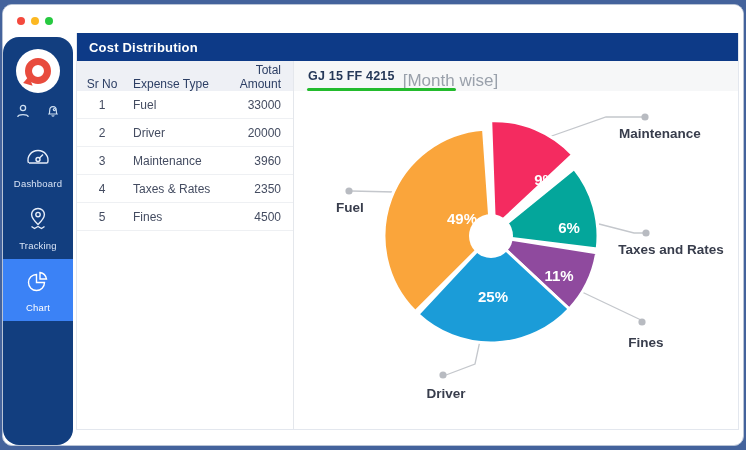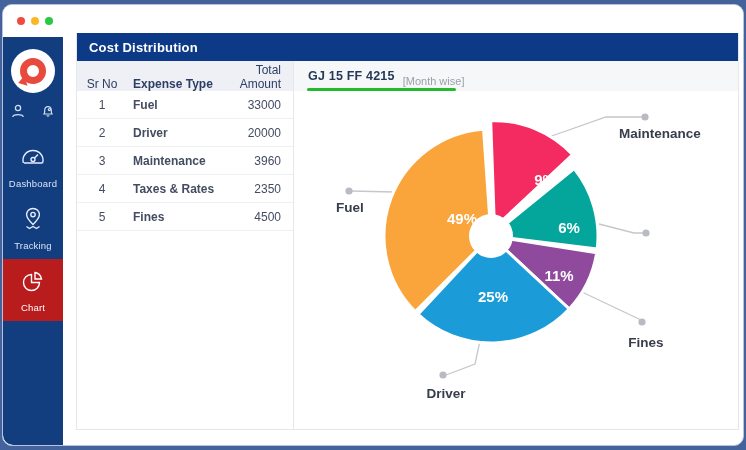--- a/index.html
+++ b/index.html
@@ -13,41 +13,41 @@
     position:absolute; left:2px; top:4px; width:742px; height:442px;
     background:#ffffff; border-radius:10px; overflow:hidden;
     border:1px solid #b9c4d6;
   }
   
   .titlebar { position:absolute; left:0; top:0; width:100%; height:32px; background:#ffffff; }
   .lights { position:absolute; left:14px; top:12px; display:flex; gap:6px; }
   .light { width:8px; height:8px; border-radius:50%; }
   
   .sidebar {
-    position:absolute; left:0; top:32px; width:60px; bottom:0;
+    position:absolute; left:0; top:32px; width:70px; bottom:0;
     background:#123e7f; border-bottom-left-radius:10px;
-    display:flex; flex-direction:column; align-items:center;
+    display:flex; flex-direction:column; align-items:center;border-radius:16px;
   }
   .logo-circle {
     margin-top:12px; width:44px; height:44px; background:#fff; border-radius:50%;
     display:flex; align-items:center; justify-content:center; position:relative;
   }
   .logo-ring { width:26px; height:26px; border:7px solid #e84b3d; border-radius:50%; position:relative; }
   .logo-tail {
     position:absolute; left:9px; bottom:6px; width:0; height:0;
     border-left:9px solid #e84b3d; border-top:5px solid transparent; border-bottom:4px solid transparent;
     transform:rotate(40deg);
   }
   .mini-icons { margin-top:10px; display:flex; gap:14px; align-items:center; }
   .nav { margin-top:14px; width:100%; display:flex; flex-direction:column; align-items:center; }
   .nav-item {
     width:100%; padding:9px 0 8px 0; display:flex; flex-direction:column; align-items:center; gap:4px;
     cursor:pointer;
   }
-  .nav-item.active { background:#b91c1c; }
+  .nav-item.active { background:#3b82f6; }
   .nav-label { font-size:9.5px; color:#d9e4f6; letter-spacing:0.2px; }
   .nav-item.active .nav-label { color:#ffffff; }
   
   .main {
     position:absolute; left:73px; top:28px; width:663px; height:397px;
     background:#ffffff; border:1px solid #e3e7ee; border-top:none;
   }
   .main-header {
     height:28px; background:#0d3a87; color:#fff; display:flex; align-items:center;
     padding-left:12px; font-size:13px; font-weight:bold; letter-spacing:0.2px;
@@ -55,31 +55,31 @@
   .content { position:absolute; left:0; top:28px; right:0; bottom:0; display:flex; }
   
   .table-pane { width:217px; border-right:1px solid #e4e7ec; }
   .t-head {
     display:flex; height:30px; background:#eef0f5; align-items:flex-end;
     color:#2c3e64; font-size:12px;
   }
   .t-row { display:flex; height:28px; align-items:center; border-bottom:1px solid #eef0f3;
     color:#444c61; font-size:12px; background:#fff; }
   .c1 { width:50px; text-align:center; }
-  .c2 { width:96px; text-align:left; padding-left:6px;font-weight:bold; }
+  .c2 { width:96px; text-align:left; padding-left:6px; }
   .c3 { flex:1; text-align:right; padding-right:12px; }
   .t-head .c2 { padding-left:6px; }
   
   .chart-pane { flex:1; position:relative; }
   .chart-titlebar {
     height:30px; background:#f6f7f8; display:flex; align-items:center; padding-left:14px; gap:8px;
     position:relative;
   }
   .chart-title { font-size:12.5px; font-weight:bold; color:#253858; letter-spacing:0.2px; }
-  .chart-tag { font-size:11px; color:#9aa1ab;margin-top:9px; }
+  .chart-tag { font-size:17px; color:#9aa1ab;margin-top:9px; }
   .green-underline { position:absolute; left:13px; bottom:0; width:149px; height:3px; background:#23bb2d; border-radius:2px; }
   .pie-region { position:absolute; left:0; top:30px; right:0; bottom:0; }
   .pie-svg { position:absolute; left:0; top:0; }
   .out-label {
     position:absolute; font-size:13.5px; font-weight:bold; color:#383d4c;
     text-align:center; line-height:1.55;
   }
   .pct-text { font-weight:bold; fill:#ffffff; font-size:15px; font-family:"Liberation Sans",sans-serif; }
 </style>
 </head>
@@ -206,20 +206,21 @@
               <path d="M 197 145 L 275.25484607325126 217.97382452668734 A 107 107 0 0 1 124.02617547331268 223.25484607325126 Z" fill="#1b9cd8" stroke="#ffffff" stroke-width="3" stroke-linejoin="round"></path>
               <path d="M 197 145 L 121.33957441303941 220.6604255869606 A 107 107 0 0 1 189.53605730937866 38.260646622198806 Z" fill="#faa53b" stroke="#ffffff" stroke-width="3" stroke-linejoin="round"></path>
               <circle cx="197" cy="145" r="22" fill="#ffffff"></circle>
               <text x="251" y="94" text-anchor="middle" class="pct-text">9%</text>
               <text x="275" y="142" text-anchor="middle" class="pct-text">6%</text>
               <text x="265" y="190" text-anchor="middle" class="pct-text">11%</text>
               <text x="199" y="211" text-anchor="middle" class="pct-text">25%</text>
               <text x="168" y="133" text-anchor="middle" class="pct-text">49%</text>
             </svg>
             <div class="out-label" style="left: 306px; top: 33px; width: 120px;">Maintenance</div>
+            <div class="out-label" style="left: 318px; top: 149px; width: 118px;">Taxes and Rates</div>
             <div class="out-label" style="left: 312px; top: 242px; width: 80px;">Fines</div>
             <div class="out-label" style="left: 112px; top: 293px; width: 80px;">Driver</div>
             <div class="out-label" style="left: 16px; top: 107px; width: 80px;">Fuel</div>
           </div>
       </div>
     </div>
   </div>
 </div>
 
 </body></html>

